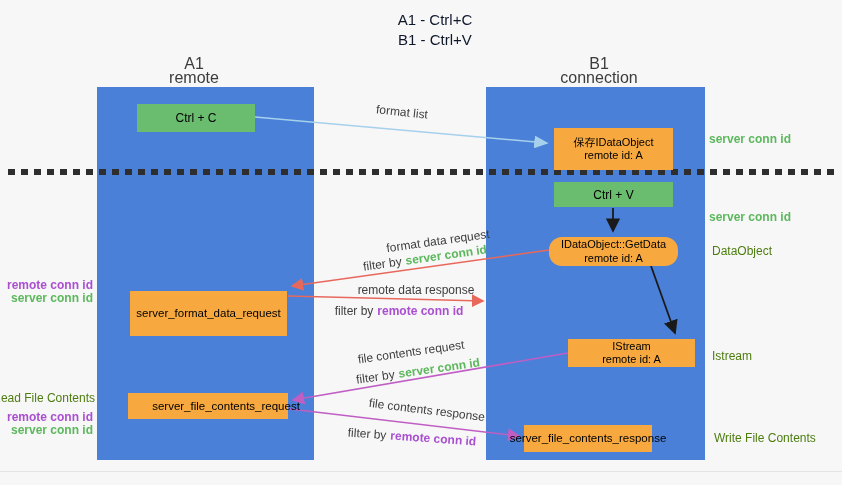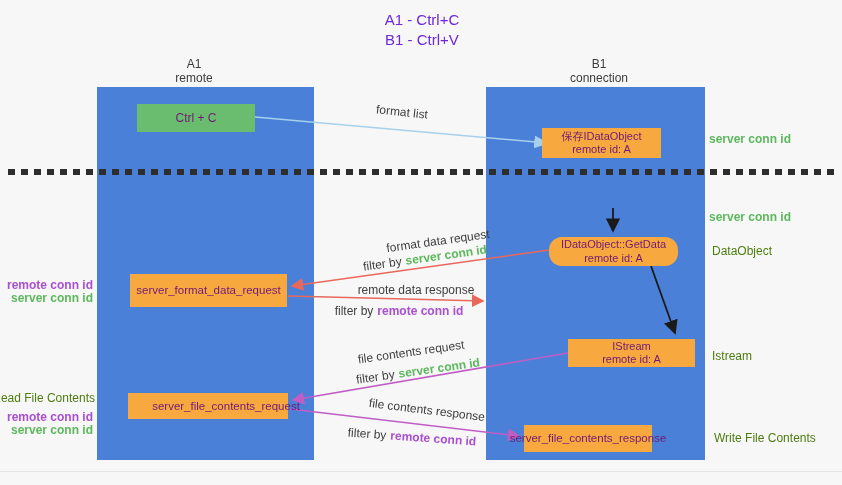--- a/index.html
+++ b/index.html
@@ -6,36 +6,36 @@
     --lane-blue:#4a80d8; --box-orange:#f7a940; --box-green:#6abd6e;
     --arrow-red:#e8685c; --arrow-magenta:#c05ec4; --arrow-light-blue:#a6d0ec;
     --arrow-black:#1a1a1a; --label-green:#5cb85c; --label-purple:#aa4fd0;
     --text-dark:#3f3f3f; --background:#f7f7f7;
   }
   *{margin:0;padding:0;box-sizing:border-box;}
   html,body{background:var(--background);}
   body{font-family:"Liberation Sans",sans-serif;color:var(--text-dark);}
   .canvas{position:relative;width:842px;height:485px;background:var(--background);overflow:hidden;}
 
-  .title{position:absolute;left:422px;top:10px;transform:translateX(-50%);
-         text-align:center;font-size:15px;line-height:20px;color:#6d28d9;}
+  .title{position:absolute;left:435px;top:10px;transform:translateX(-50%);
+         text-align:center;font-size:15px;line-height:20px;color:#0f172a;}
 
   .lane{position:absolute;top:87px;height:373px;background:var(--lane-blue);}
   .lane-a{left:97px;width:217px;}
   .lane-b{left:486px;width:219px;}
 
   .lane-header{position:absolute;top:57px;transform:translateX(-50%);
-               text-align:center;font-size:12px;line-height:14px;color:#3c3c3c;}
+               text-align:center;font-size:16px;line-height:14px;color:#3c3c3c;}
 
   .dotted-line{position:absolute;left:8px;top:169px;width:828px;height:6px;
     background:repeating-linear-gradient(to right,#2e2e2e 0 7px,transparent 7px 13px);}
   .bottom-rule{position:absolute;left:0;top:471px;width:842px;height:1px;background:#e4e4e4;}
 
   .node{position:absolute;display:flex;flex-direction:column;align-items:center;
-        justify-content:center;color:#701a75;text-align:center;}
+        justify-content:center;color:#000000;text-align:center;}
   .node.orange{background:var(--box-orange);}
   .node.green{background:var(--box-green);}
   .fs12{font-size:12px;line-height:14px;}
   .fs11{font-size:11px;line-height:13.5px;}
   .fs115{font-size:11.5px;line-height:13px;}
 
   svg.arrows{position:absolute;left:0;top:0;pointer-events:none;}
 
   .edge-label{position:absolute;white-space:nowrap;font-size:12px;color:#3e3e3e;
               transform:translate(-50%,-50%);}
@@ -94,32 +94,35 @@
     <line x1="549" y1="250" x2="292" y2="286" stroke="#e8685c" stroke-width="1.6" marker-end="url(#ah-red)"></line>
     <line x1="288" y1="296" x2="483" y2="301" stroke="#e8685c" stroke-width="1.6" marker-end="url(#ah-red)"></line>
     <line x1="568" y1="353" x2="293" y2="400" stroke="#c05ec4" stroke-width="1.6" marker-end="url(#ah-mag)"></line>
     <line x1="290" y1="409" x2="519" y2="436" stroke="#c05ec4" stroke-width="1.6" marker-end="url(#ah-mag)"></line>
   </svg>
 
   <div class="node green fs12" style="left:137px;top:104px;width:118px;height:28px;">
     <span>Ctrl + C</span>
   </div>
 
-  <div class="node orange fs11" style="left:542px;top:128px;width:119px;height:30px;">
+  <div class="node orange fs11" style="left:554px;top:128px;width:119px;height:42px;">
     <span>保存IDataObject</span>
     <span>remote id: A</span>
   </div>
 
+  <div class="node green fs12" style="left:554px;top:182px;width:119px;height:25px;">
+    <span>Ctrl + V</span>
+  </div>
 
   <div class="node orange fs11" style="left:549px;top:237px;width:129px;height:29px;border-radius:13px;">
     <span>IDataObject::GetData</span>
     <span>remote id: A</span>
   </div>
 
-  <div class="node orange fs115" style="left:130px;top:274px;width:157px;height:33px;">
+  <div class="node orange fs115" style="left:130px;top:291px;width:157px;height:45px;">
     <span>server_format_data_request</span>
   </div>
 
 
   <div class="node orange fs11" style="left:568px;top:339px;width:127px;height:28px;">
     <span>IStream</span>
     <span>remote id: A</span>
   </div>
 
   <div class="node orange fs115" style="left:128px;top:393px;width:160px;height:26px;padding-left:36px;">

